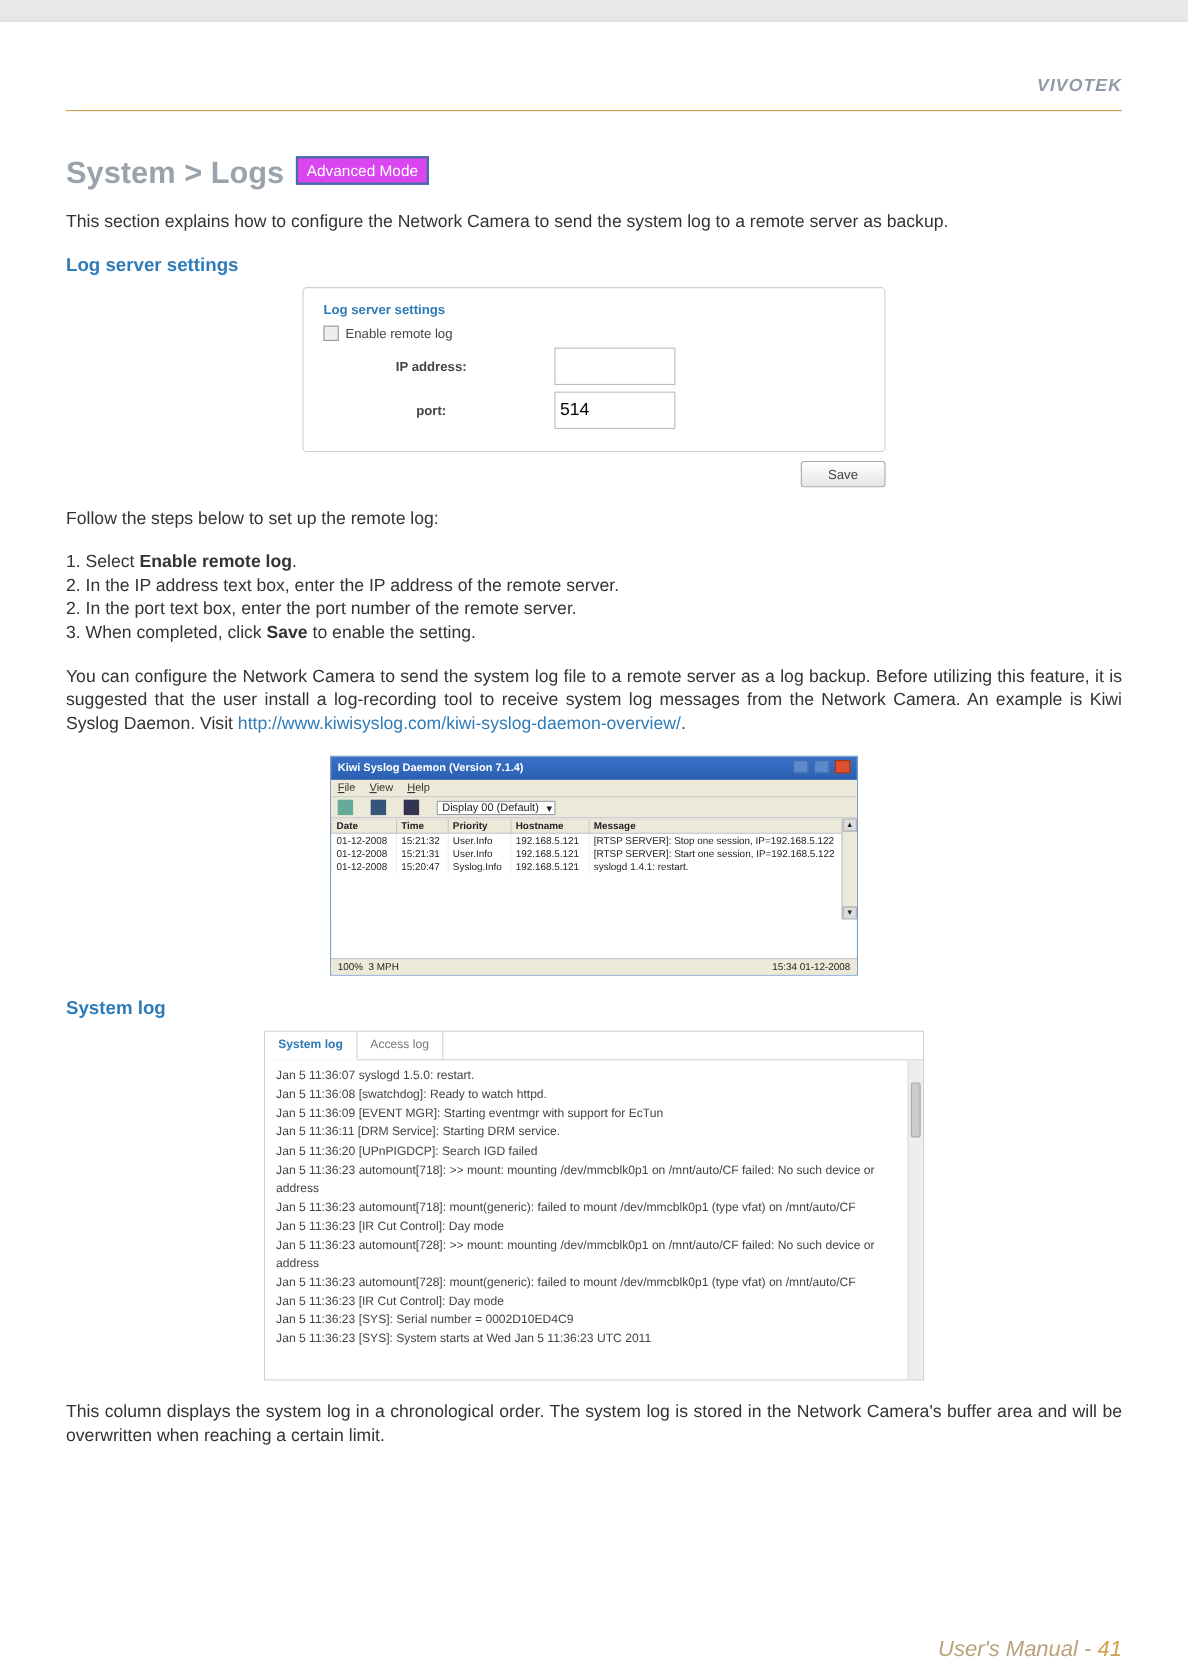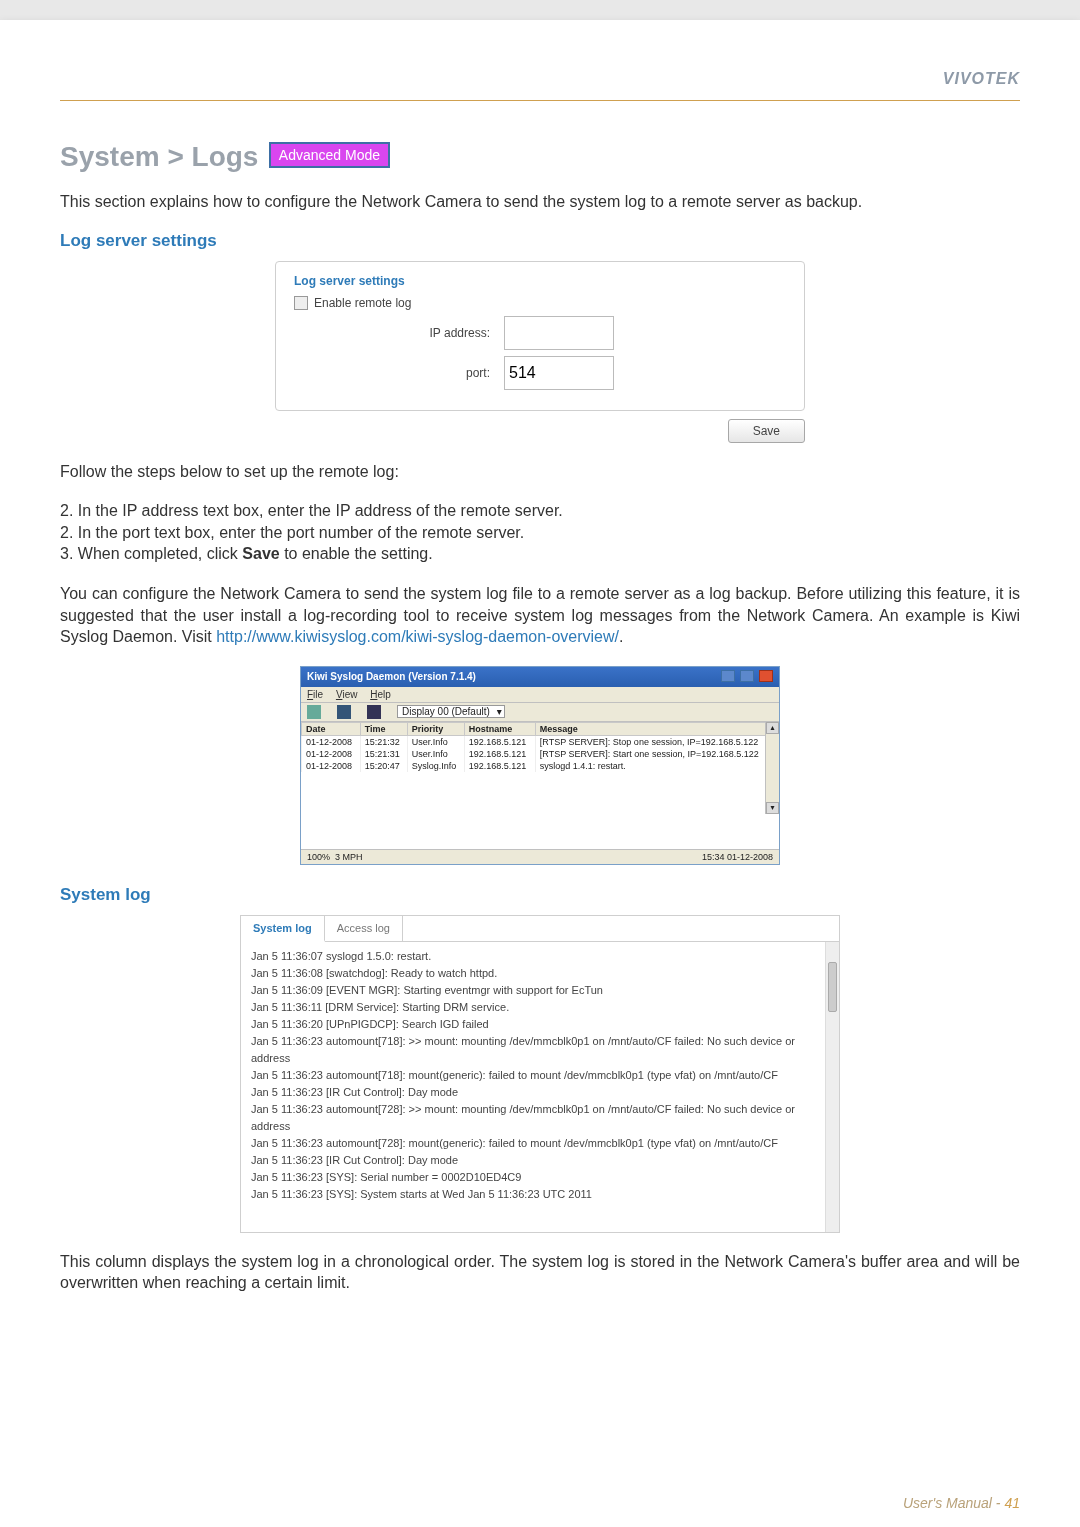--- a/index.html
+++ b/index.html
@@ -67,21 +67,21 @@
   margin: 0 auto;
   border: 1px solid #cfcfcf;
   border-radius: 4px;
   padding: 12px 18px 14px 18px;
   font-family: Tahoma, Arial, sans-serif;
   font-size: 12px;
   color: #444;
 }
 .panel-a .legend { color: #2e7bb8; font-size: 12px; margin-bottom: 8px; font-weight: bold; }
 .panel-a .row { display: flex; align-items: center; margin: 6px 0; }
-.panel-a .rlabel { width: 210px; text-align: right; padding-right: 14px; }
+.panel-a .rlabel { width: 210px; text-align: center; padding-right: 14px; font-weight: bold; }
 .panel-a input[type=text] {
   border: 1px solid #bbb;
   height: 20px;
   font-size: 16px;
   padding: 16px 4px;
   width: 110px;
 }
 .chk { width: 14px; height: 14px; border: 1px solid #999; background: #eee; display: inline-block; vertical-align: -2px; margin-right: 6px; }
 .save-row { width: 530px; margin: 8px auto 0 auto; text-align: right; }
 .save-btn {
@@ -147,21 +147,21 @@
   font-family: Tahoma, Arial, sans-serif;
   font-size: 11px;
 }
 .tabs-bar { display: flex; border-bottom: 1px solid #cfcfcf; }
 .tab { padding: 6px 12px; border-right: 1px solid #cfcfcf; color: #777; cursor: pointer; }
 .tab.active { color: #2e7bb8; border-bottom: 2px solid #fff; margin-bottom: -1px; font-weight: bold; background: #fff; }
 .log-body { height: 290px; overflow-y: auto; padding: 6px 10px; position: relative; }
 .log-body .sb2 { position: absolute; right: 0; top: 0; bottom: 0; width: 14px; background: #eee; border-left: 1px solid #ddd; }
 .log-body .sb2 .thumb { position: absolute; left: 2px; right: 2px; top: 20px; height: 50px; background: #ccc; border: 1px solid #aaa; border-radius: 2px; }
 .log-line { color: #444; line-height: 1.55; padding-right: 16px; }
-.footer { position: absolute; bottom: 36px; right: 60px; color: #b9a27a; font-style: italic; font-size: 14px; }
+.footer { position: absolute; bottom: 36px; right: 60px; color: #b9a27a; font-style: italic; font-size: 20px; }
 .footer .pg { color: #cfa050; }
 </style>
 </head>
 <body>
 
 <div class="page">
   <div class="brand">VIVOTEK</div>
   <div class="divider"></div>
 
   <h1>System &gt; Logs</h1>
@@ -186,20 +186,21 @@
       <input type="text" value="514" style="">
     </div>
   </div>
   <div class="save-row">
     <span class="save-btn">Save</span>
   </div>
 
   <p class="body">Follow the steps below to set up the remote log:</p>
 
   <ol class="steps">
+    <li><span class="num">1.</span> <span>Select </span><b>Enable remote log</b><span>.</span></li>
     <li><span class="num">2.</span> <span>In the IP address text box, enter the IP address of the remote server.</span></li>
     <li><span class="num">2.</span> <span>In the port text box, enter the port number of the remote server.</span></li>
     <li><span class="num">3.</span> <span>When completed, click </span><b>Save</b><span> to enable the setting.</span></li>
   </ol>
 
   <p class="body">
     <span>You can configure the Network Camera to send the system log file to a remote server as a log backup. Before utilizing this feature, it is suggested that the user install a log-recording tool to receive system log messages from the Network Camera. An example is Kiwi Syslog Daemon. Visit </span><a class="link">http://www.kiwisyslog.com/kiwi-syslog-daemon-overview/</a><span>.</span>
   </p>
 
   <div class="kiwi">

